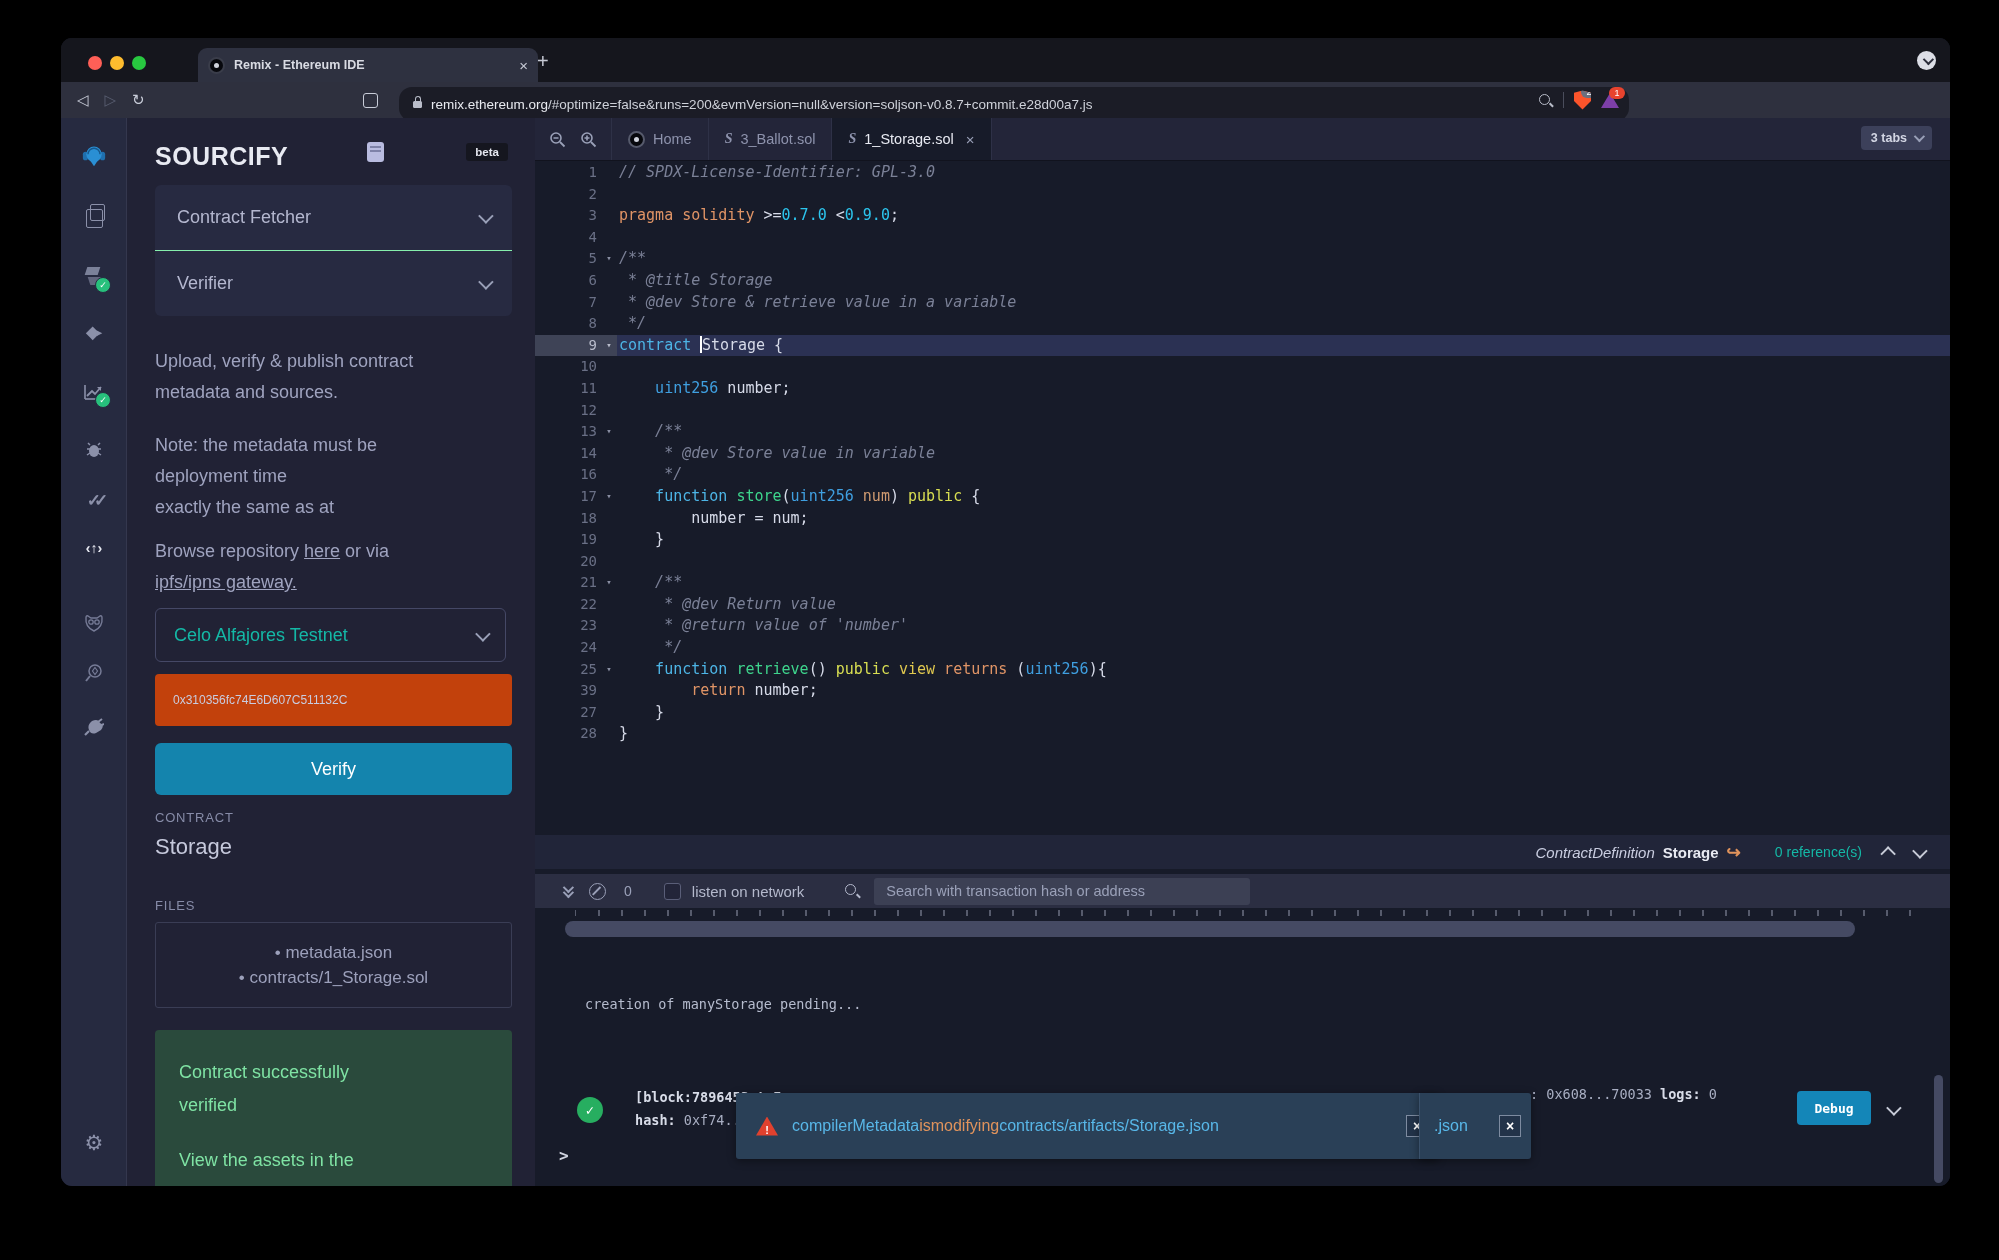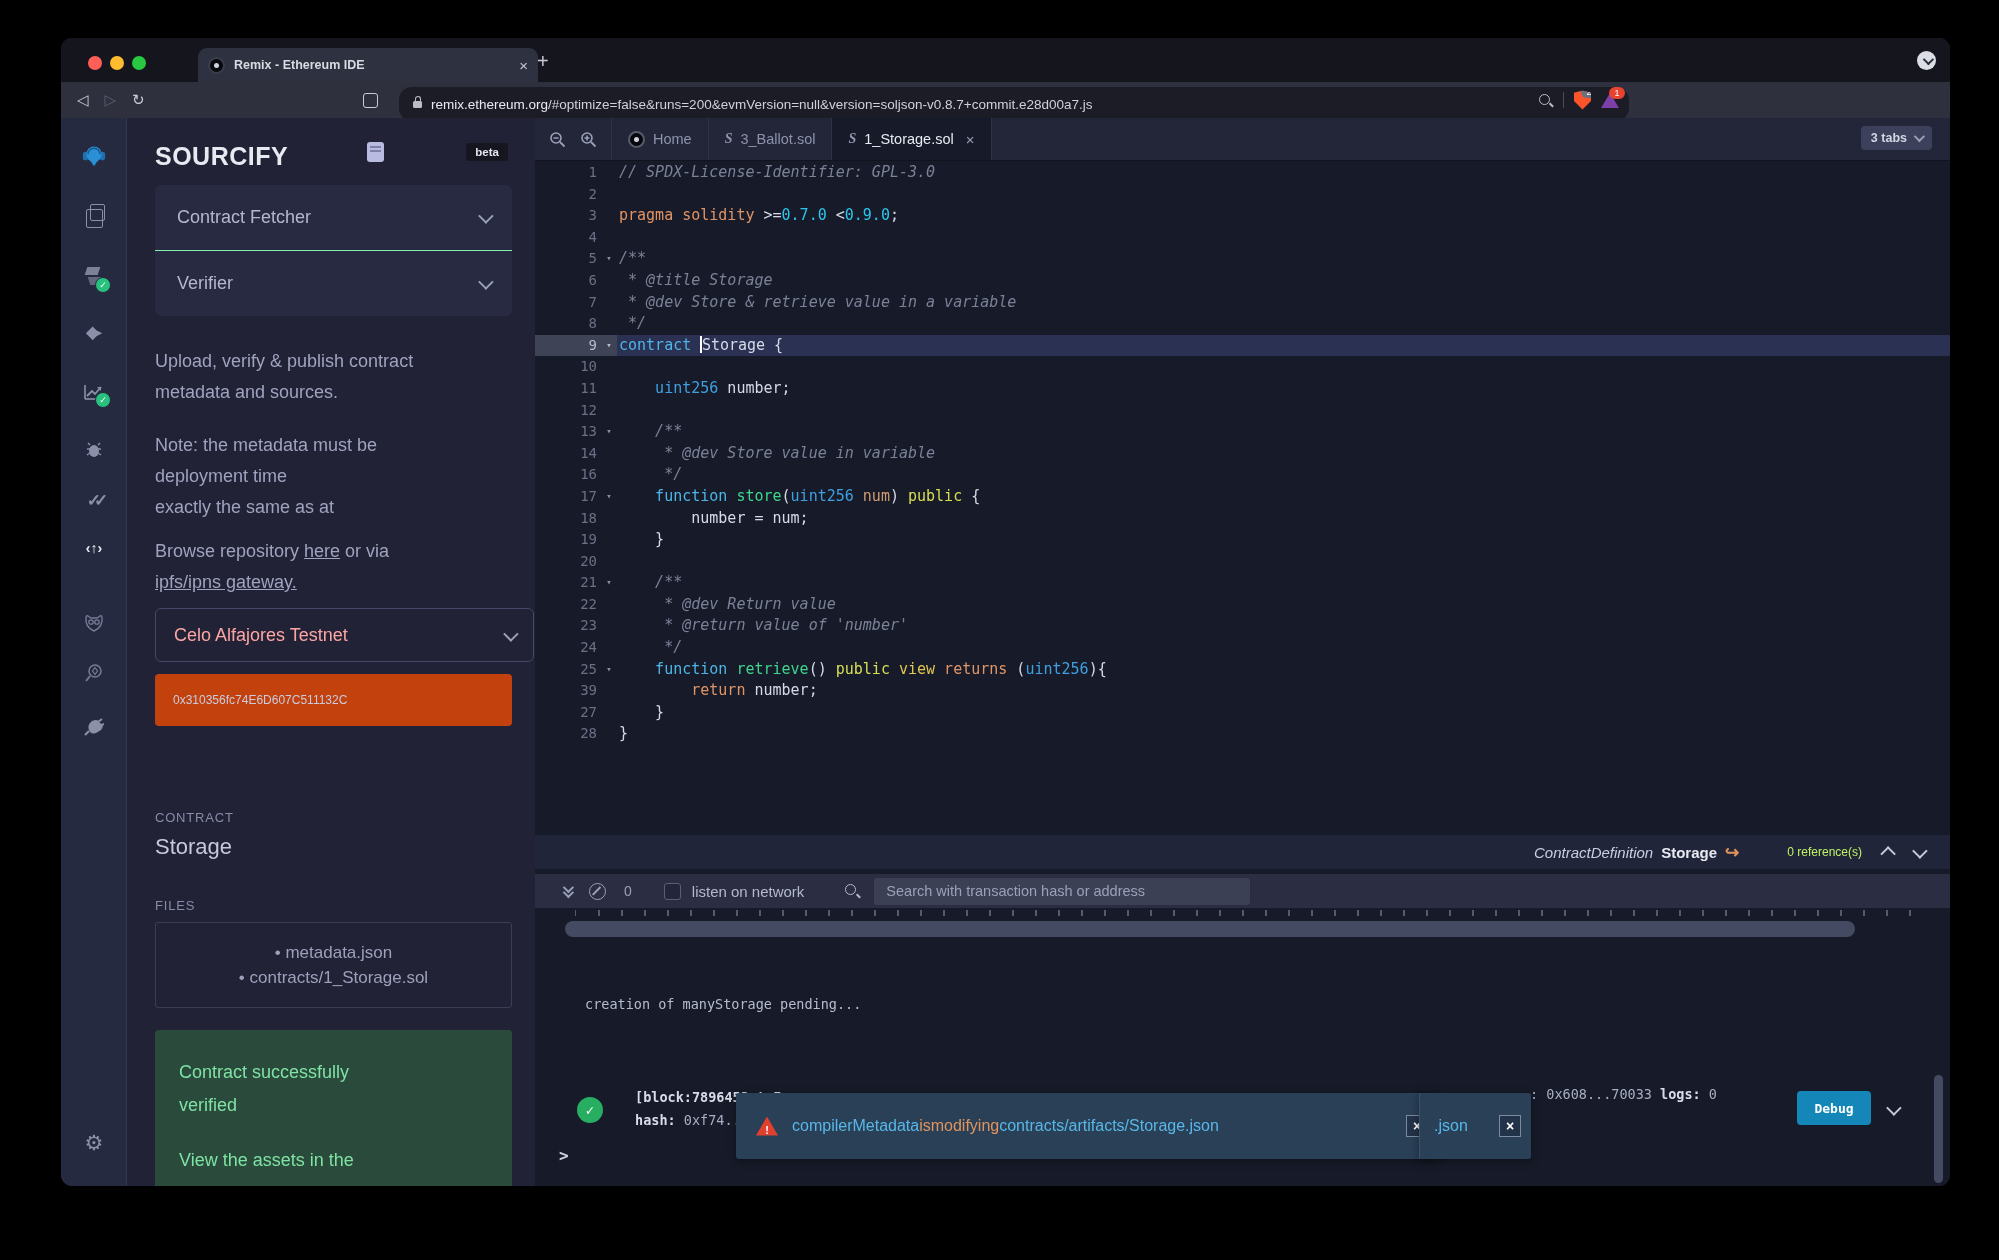--- a/index.html
+++ b/index.html
@@ -62,22 +62,22 @@
   .bookico{position:absolute;left:240px;top:24px;width:17px;height:20px;background:#b9bce0;border-radius:3px;}
   .bookico::before{content:"";position:absolute;left:3px;top:4px;width:11px;height:2px;background:#7e82a8;box-shadow:0 4px 0 #7e82a8}
   #beta{position:absolute;right:27px;top:25px;background:#15161f;color:#e4e6ee;font-size:11.5px;font-weight:bold;padding:3px 9px;border-radius:3px}
   #accordion{position:absolute;left:28px;top:67px;width:357px;background:#272a41;border-radius:6px}
   .accrow{height:65px;display:flex;align-items:center;padding:0 22px;color:#b4b7cf;font-size:18px;justify-content:space-between}
   .accrow+.accrow{border-top:1px solid #86efac}
   .chev{display:inline-block;width:9px;height:9px;border-right:2px solid #9aa0b8;border-bottom:2px solid #9aa0b8;transform:rotate(45deg) translateY(-2px)}
   .chev.up{transform:rotate(-135deg) translateY(-2px)}
   .para{position:absolute;left:28px;width:350px;font-size:18px;line-height:31px;color:#9fa3bf}
   .para a{color:#9fa3bf;text-decoration:underline}
-  #netselect{position:absolute;left:28px;top:490px;width:379px;height:54px;border:1px solid #454866;border-radius:6px;
-    box-sizing:border-box;display:flex;align-items:center;justify-content:space-between;padding:0 18px;font-size:18px;color:#fca5a5}
+  #netselect{position:absolute;left:28px;top:490px;width:351px;height:54px;border:1px solid #454866;border-radius:6px;
+    box-sizing:border-box;display:flex;align-items:center;justify-content:space-between;padding:0 18px;font-size:18px;color:#14b8a6}
   #addr{position:absolute;left:28px;top:556px;width:357px;height:52px;background:#c2410c;border:none;border-radius:4px;
     box-sizing:border-box;color:#c9cce0;font-size:12px;padding:0 0 0 18px;outline:none;font-family:Liberation Sans, sans-serif}
   #verify{position:absolute;left:28px;top:625px;width:357px;height:52px;background:#1484ad;border:none;border-radius:6px;
     color:#fff;font-size:18px;cursor:pointer}
   .slabel{position:absolute;left:28px;font-size:13px;color:#878ca8;letter-spacing:.8px}
   #contractname{position:absolute;left:28px;top:716px;font-size:22px;color:#c6c9dc}
   #filesbox{position:absolute;left:28px;top:804px;width:357px;height:86px;border:1px solid #3a3d55;border-radius:3px;
     box-sizing:border-box;display:flex;flex-direction:column;justify-content:center;gap:5px}
   .fitem{text-align:center;font-size:17px;color:#9ca0bb}
   .fitem::before{content:"• ";color:#9ca0bb}
@@ -115,21 +115,21 @@
   .t-yellow{color:#d8de52}
   .t-gold{color:#e0c84f}
   .t-plain{color:#d6dae8}
   .cursor{display:inline-block;width:1.6px;height:17px;background:#fff;vertical-align:-3px}
   
   #defbar{position:absolute;left:0;top:717px;width:100%;height:34px;background:#212539;
     display:flex;align-items:center;justify-content:flex-end;padding-right:26px;box-sizing:border-box;gap:8px;font-size:15px}
   #defkind{font-style:italic;color:#c9cde0}
   #defname{font-weight:bold;color:#e8eaf2}
   #defarrow{color:#e0935c;font-size:17px;font-weight:bold}
-  #defrefs{color:#bef264;font-size:12px;margin-left:40px}
+  #defrefs{color:#14b8a6;font-size:14px;margin-left:26px}
   
   #termbar{position:absolute;left:0;top:756px;width:100%;height:34px;background:#2b2e42;display:flex;align-items:center}
   .dblchev{display:flex;flex-direction:column;gap:-2px;margin-left:28px}
   .ban{position:relative;width:15px;height:15px;border:1.7px solid #9aa0b8;border-radius:50%;margin-left:18px}
   .ban::after{content:"";position:absolute;left:1px;top:6px;width:11px;height:1.7px;background:#9aa0b8;transform:rotate(-45deg)}
   #termzero{color:#9aa0b8;font-size:14px;margin-left:18px}
   .cb{width:15px;height:15px;border:1.5px solid #5a5e78;border-radius:3px;background:#232539;margin-left:32px}
   #listenlbl{color:#b4b9cc;font-size:15px;margin-left:11px}
   .glass{position:relative;width:16px;height:16px;margin-left:40px}
   .glass::before{content:"";position:absolute;left:1px;top:1px;width:9px;height:9px;border:1.8px solid #b4b9cc;border-radius:50%}
@@ -313,20 +313,21 @@
       <div class="para" style="top:418px">
         <div><span>Browse repository </span><a href="#">here</a><span> or via</span></div>
         <div><a href="#">ipfs/ipns gateway.</a></div>
       </div>
 
       <div id="netselect">
         <span>Celo Alfajores Testnet</span>
         <span class="chev"></span>
       </div>
       <input id="addr" value="0x310356fc74E6D607C511132C" style="">
+      <button id="verify">Verify</button>
 
       <div class="slabel" style="top:692px">CONTRACT</div>
       <div id="contractname">Storage</div>
       <div class="slabel" style="top:780px">FILES</div>
 
       <div id="filesbox">
         <div class="fitem">metadata.json</div>
         <div class="fitem">contracts/1_Storage.sol</div>
       </div>
 

